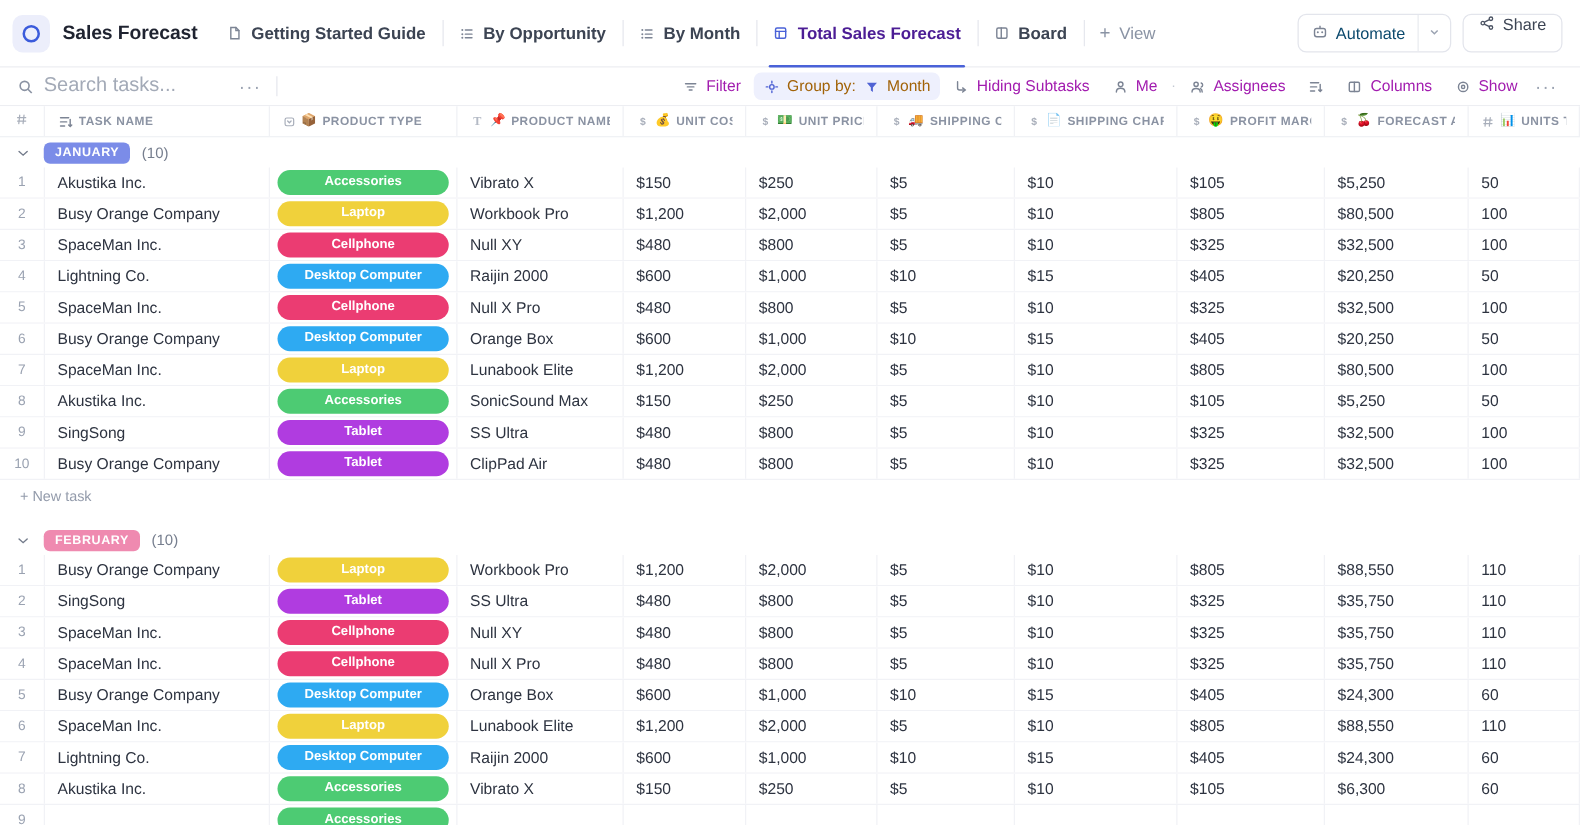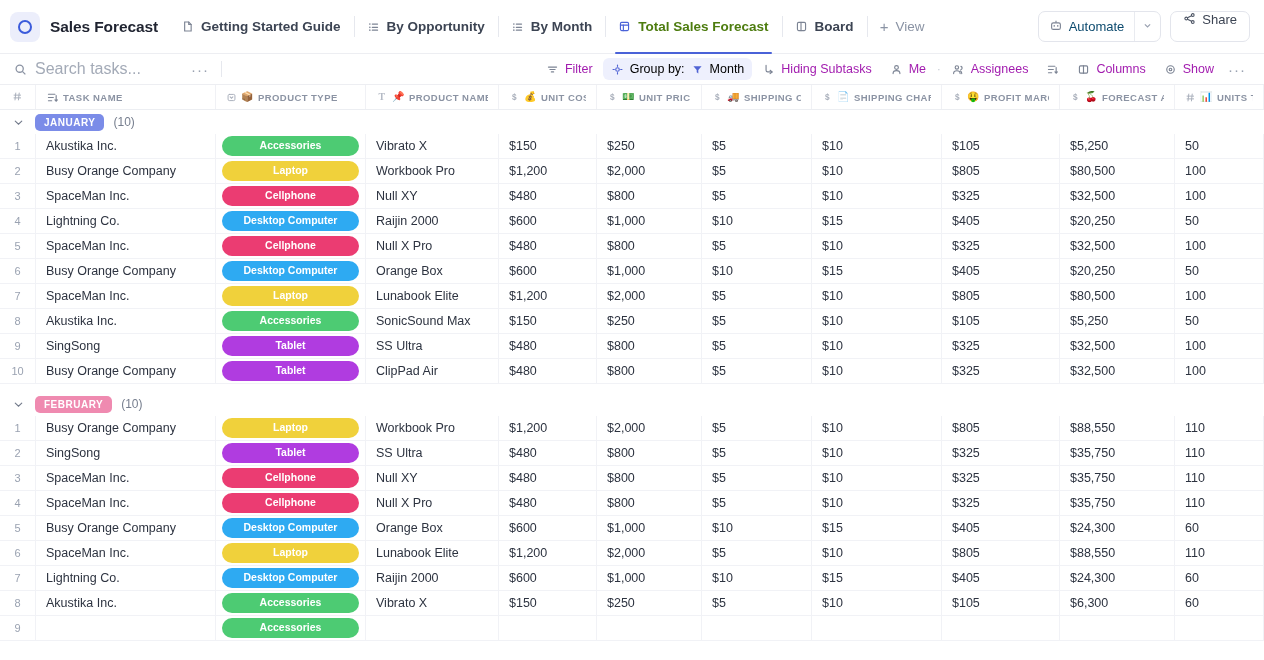--- a/index.html
+++ b/index.html
@@ -47,21 +47,21 @@
     height: 100%;
     padding: 0 13px;
     font-size: 13.5px;
     color: #3c4453;
     font-weight: 600;
     white-space: nowrap;
     position: relative;
     cursor: pointer;
   }
   .tab .tico { display:flex; align-items:center; flex:none; }
-  .tab.active { color: #4d7c0f; }
+  .tab.active { color: #4c1d95; }
   .tab.active::after {
     content: "";
     position: absolute; left: 10px; right: 10px; bottom: -1px;
     height: 2.5px; background: #4a62d8; border-radius: 2px;
   }
   .tab.sep::before {
     content: ""; position: absolute; left: 0; top: 16px; bottom: 16px;
     width: 1px; background: #e6e8ee;
   }
   .tab.addview { color: #8a93a4; font-weight: 500; }
@@ -124,21 +124,21 @@
   }
   .tb-item {
     display: flex; align-items: center; gap: 6px;
     padding: 4px 8px;
     font-size: 12.5px; color: #a21caf; font-weight: 500;
     border-radius: 6px; white-space: nowrap;
     cursor: pointer;
   }
   .tb-item .ic { display:flex; align-items:center; color:#7c8494; }
   .tb-item.group {
-    background: #eef0fd; color: #000000;
+    background: #eef0fd; color: #a16207;
   }
   .tb-item.group .ic { color: #5063d4; }
   .tb-dot { color:#c3c8d2; font-size: 11px; padding: 0 1px;}
   .tb-more { color:#9aa2b1; font-size: 15px; letter-spacing:1px; padding: 0 6px; cursor:pointer; line-height:1;}
 
   
   .grid { width: 1264px; }
   .row {
     display: flex;
     width: 1264px;
@@ -703,20 +703,21 @@
         </div>
         <div class="td col-pname">ClipPad Air</div>
         <div class="td col-ucost">$480</div>
         <div class="td col-uprice">$800</div>
         <div class="td col-scost">$5</div>
         <div class="td col-schg">$10</div>
         <div class="td col-pmarg">$325</div>
         <div class="td col-famt">$32,500</div>
         <div class="td col-units">100</div>
       </div>
+      <div class="newtask">+ New task</div>
       <div class="spacer-row"></div>
       <div class="group-row">
         <span class="chev">
           <svg width="13" height="13" viewBox="0 0 16 16" fill="none" stroke="#737b8b" stroke-width="1.4" stroke-linecap="round">
             <path d="M4 6.3 L8 10 L12 6.3"></path>
           </svg>
         </span>
         <span class="gbadge" style="background:#ef8ab0">FEBRUARY</span>
         <span class="gcount">(10)</span>
       </div>

